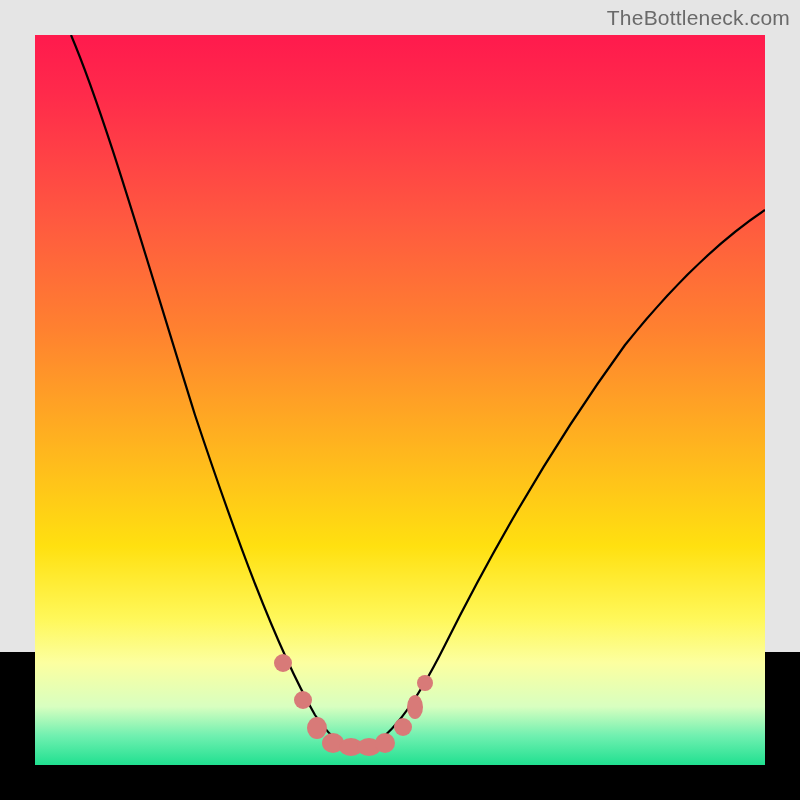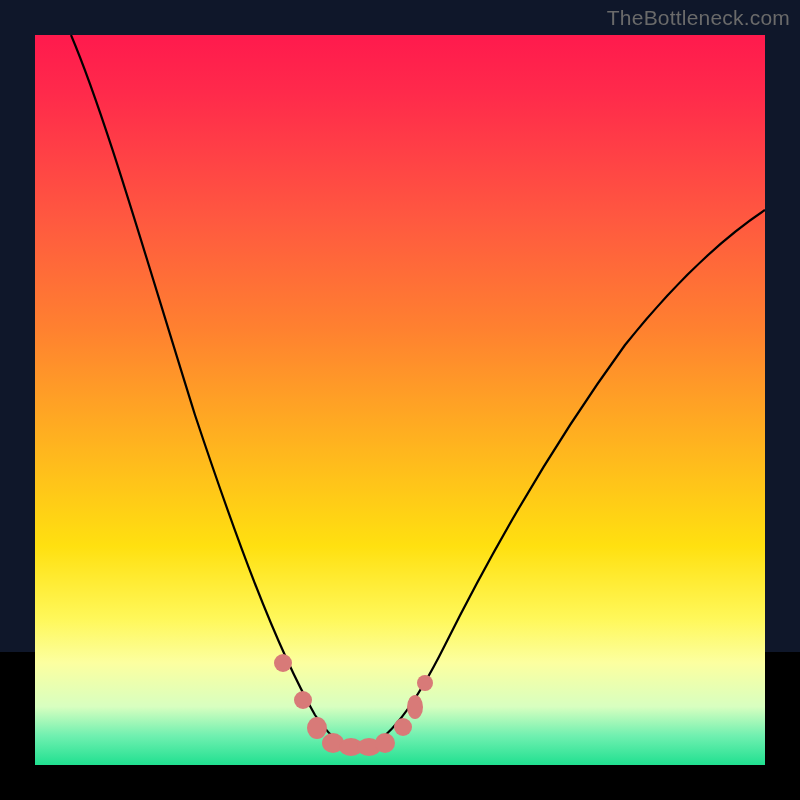--- a/index.html
+++ b/index.html
@@ -10,21 +10,21 @@
     background: #000;
     overflow: hidden;
     font-family: Arial, Helvetica, sans-serif;
   }
   .frame {
     position: absolute;
     top: 0;
     left: 0;
     width: 800px;
     height: 652px;
-    background: #0f172a;
+    background: #e5e5e5;
   }
   .plot-area {
     position: absolute;
     top: 35px;
     left: 35px;
     width: 730px;
     height: 730px;
     overflow: hidden;
   }
   .gradient-bg {

